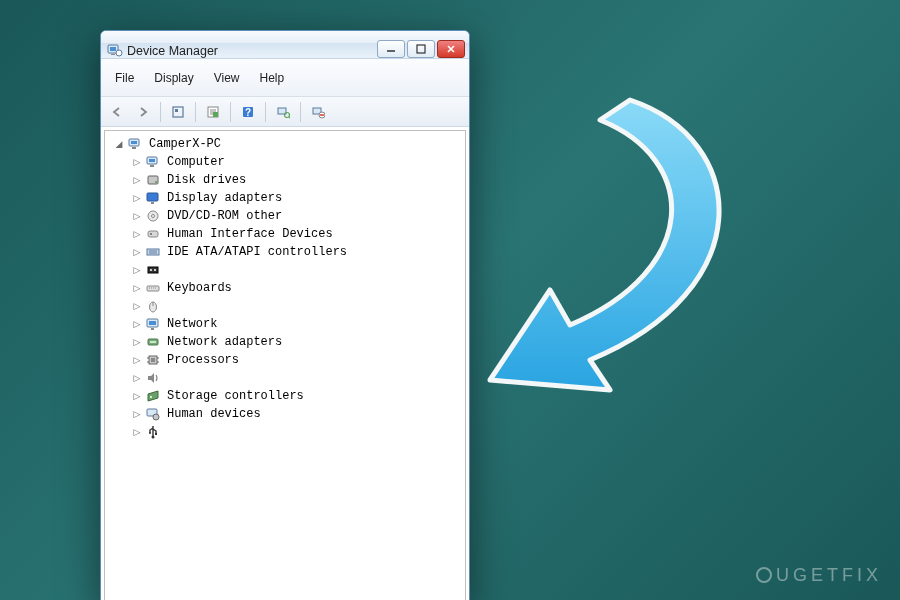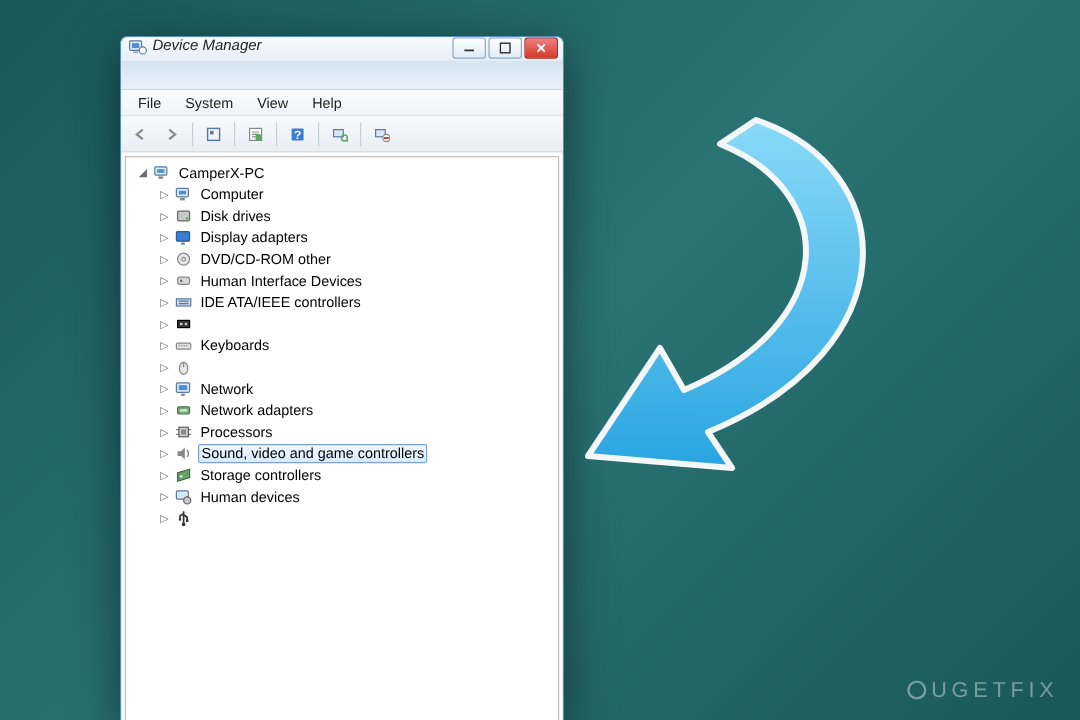--- a/index.html
+++ b/index.html
@@ -18,27 +18,26 @@
     left: 100px;
     top: 30px;
     width: 370px;
     background: #fff;
     border: 1px solid #5b8db8;
     border-radius: 6px;
     box-shadow: 0 10px 40px rgba(0,0,0,0.5);
     overflow: hidden;
   }
   .titlebar {
-    height: 44px;
+    height: 28px;
     background: linear-gradient(to bottom, #f8fbfe 0%, #e6eef7 45%, #d5e3f1 46%, #e9f2fa 100%);
     display: flex;
-    align-items: flex-start;
+    align-items: flex-end;
     padding: 0 4px 0 6px;
     border-bottom: 1px solid #c8d6e6;
-    font-style: italic;
   }
   .titlebar .app-icon {
     width: 16px; height: 16px; margin-right: 4px;
     display: inline-flex; align-items: center; justify-content: center;
   }
   .title-text { flex: 1; font-size: 12.5px; color: #222; }
   .win-controls { display: flex; gap: 2px; }
   .win-btn {
     width: 28px; height: 18px;
     border: 1px solid #8fa8c4;
@@ -48,21 +47,21 @@
     font-size: 10px; color: #333;
     cursor: pointer;
   }
   .win-btn.close {
     background: linear-gradient(to bottom, #f08080, #d43a2a);
     border-color: #a02a1e;
     color: #fff;
     font-weight: bold;
   }
   .menubar {
-    height: 22px;
+    height: 38px;
     background: linear-gradient(to bottom, #fbfcfe, #eef3f9);
     border-bottom: 1px solid #d6dee8;
     display: flex;
     align-items: center;
     padding-left: 4px;
   }
   .menu-item {
     padding: 2px 10px;
     color: #222;
     cursor: pointer;
@@ -109,20 +108,21 @@
     margin-right: 2px;
   }
   .node-icon {
     width: 16px; height: 16px;
     margin-right: 4px;
     display: inline-flex; align-items: center; justify-content: center;
   }
   .node-label {
     color: #000; font-size: 12px;
     padding: 0 2px;
+    font-family: Liberation Mono, monospace;
   }
   .node-label.selected {
     border: 1px solid #7da2ce;
     background: linear-gradient(to bottom, #f0f7fe, #d9ecfd);
     border-radius: 2px;
   }
   .arrow-overlay {
     position: absolute;
     left: 420px;
     top: 80px;
@@ -178,21 +178,21 @@
           <svg width="10" height="10">
             <line x1="2" y1="2" x2="8" y2="8" stroke="#fff" stroke-width="1.6"></line>
             <line x1="8" y1="2" x2="2" y2="8" stroke="#fff" stroke-width="1.6"></line>
           </svg>
         </div>
     </div>
   </div>
 
   <div class="menubar">
     <div class="menu-item">File</div>
-    <div class="menu-item">System</div>
+    <div class="menu-item">Display</div>
     <div class="menu-item">View</div>
     <div class="menu-item">Help</div>
   </div>
 
   <div class="toolbar">
     <div class="tb-btn">
         <svg width="14" height="14">
           <path d="M9 3 L4 7 L9 11" fill="none" stroke="#888" stroke-width="1.8"></path>
         </svg>
       </div>
@@ -310,21 +310,21 @@
           </div>
           <div class="tree-node child">
             <span class="expander">▷</span>
             <span class="node-icon">
               <svg width="16" height="16" viewBox="0 0 16 16">
                 <rect x="2" y="5" width="12" height="6" fill="#c8d8e8" stroke="#5b7aa0"></rect>
                 <line x1="4" y1="7" x2="12" y2="7" stroke="#5b7aa0"></line>
                 <line x1="4" y1="9" x2="12" y2="9" stroke="#5b7aa0"></line>
               </svg>
             </span>
-            <span class="node-label">IDE ATA/IEEE controllers</span>
+            <span class="node-label">IDE ATA/ATAPI controllers</span>
           </div>
           <div class="tree-node child">
             <span class="expander">▷</span>
             <span class="node-icon">
               <svg width="16" height="16" viewBox="0 0 16 16">
                 <rect x="3" y="5" width="10" height="6" fill="#333" stroke="#000"></rect>
                 <rect x="5" y="7" width="2" height="2" fill="#ccc"></rect>
                 <rect x="9" y="7" width="2" height="2" fill="#ccc"></rect>
               </svg>
             </span>
@@ -384,21 +384,20 @@
             <span class="node-label">Processors</span>
           </div>
           <div class="tree-node child">
             <span class="expander">▷</span>
             <span class="node-icon">
               <svg width="16" height="16" viewBox="0 0 16 16">
                 <path d="M3 6 L6 6 L9 3 L9 13 L6 10 L3 10 Z" fill="#888"></path>
                 <path d="M11 5 Q13 8 11 11" fill="none" stroke="#888" stroke-width="1.2"></path>
               </svg>
             </span>
-            <span class="node-label selected">Sound, video and game controllers</span>
           </div>
           <div class="tree-node child">
             <span class="expander">▷</span>
             <span class="node-icon">
               <svg width="16" height="16" viewBox="0 0 16 16">
                 <path d="M3 6 L13 3 L13 10 L3 13 Z" fill="#6aa06a" stroke="#3a6a3a"></path>
                 <circle cx="6" cy="9" r="1" fill="#fff"></circle>
               </svg>
             </span>
             <span class="node-label">Storage controllers</span>

